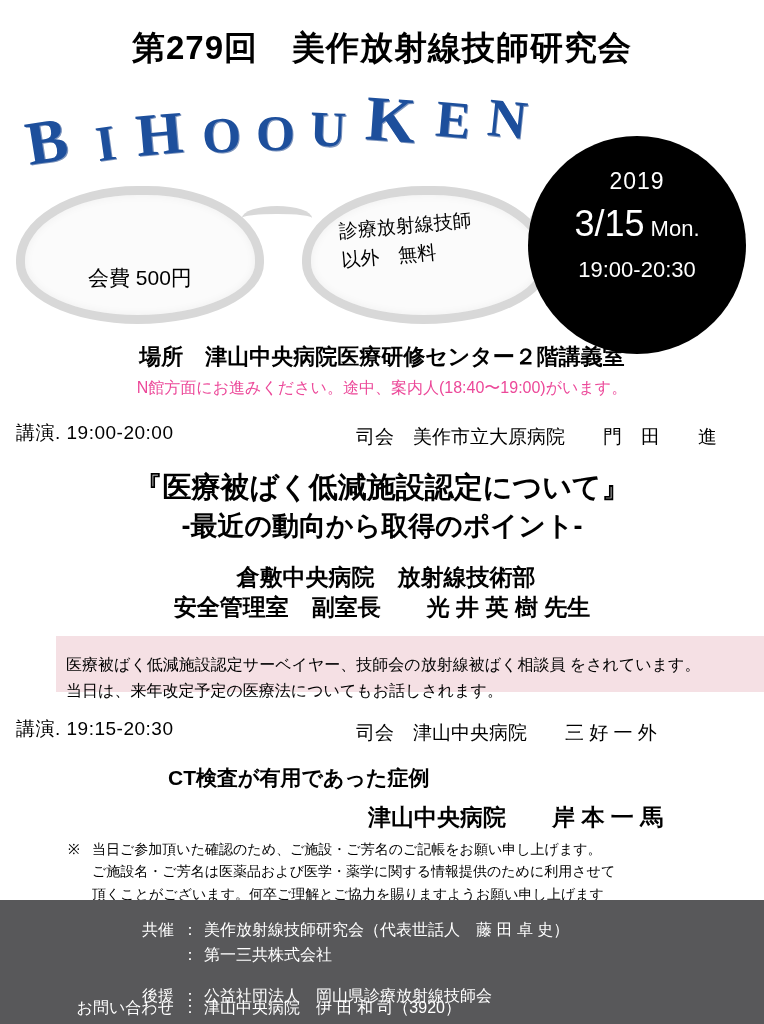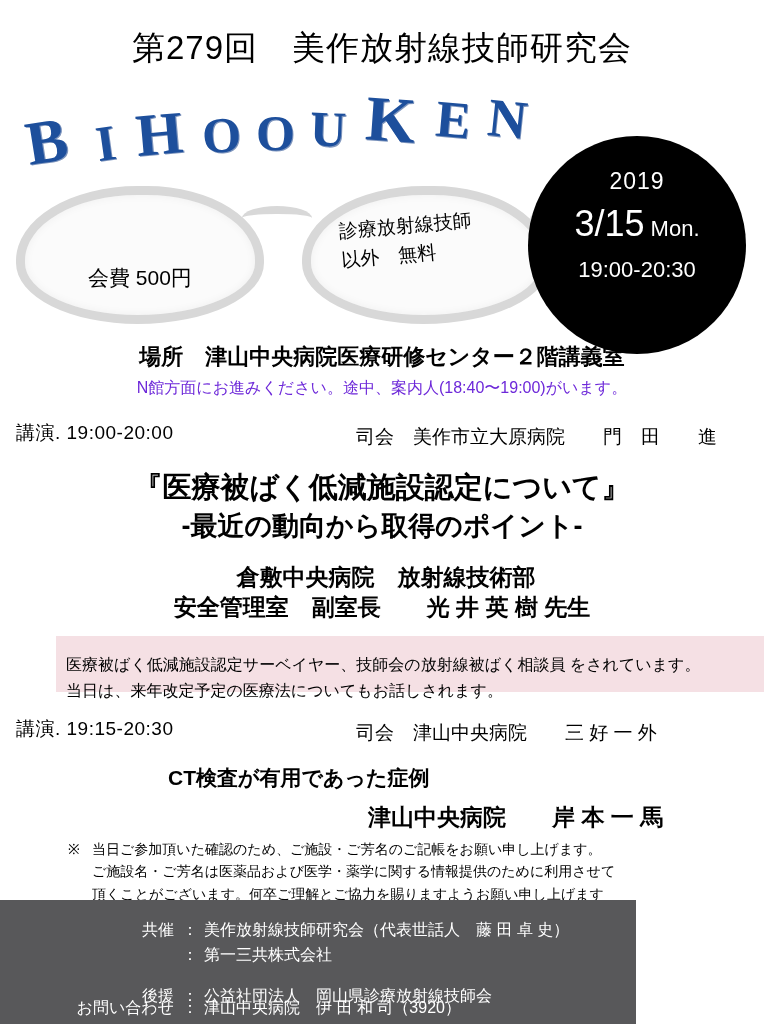--- a/index.html
+++ b/index.html
@@ -22,21 +22,21 @@
   }
 
   
   .main-title {
     position: absolute;
     top: 26px;
     left: 0;
     width: 764px;
     text-align: center;
     font-size: 33px;
-    font-weight: normal;
+    font-weight: bold;
     letter-spacing: 1px;
     white-space: nowrap;
   }
 
   
   .logo {
     position: absolute;
     top: 88px;
     left: 18px;
     width: 560px;
@@ -157,21 +157,21 @@
     font-size: 22px;
     font-weight: bold;
   }
   .venue-note {
     position: absolute;
     top: 378px;
     left: 0;
     width: 764px;
     text-align: center;
     font-size: 16px;
-    color: #6d28d9;
+    color: #ec4899;
   }
 
   
   .lec1-time {
     position: absolute;
     top: 420px;
     left: 16px;
     font-size: 19px;
     letter-spacing: 0.5px;
   }
@@ -277,21 +277,21 @@
     position: absolute;
     left: -24px;
     top: 0;
   }
 
   
   .footer {
     position: absolute;
     top: 900px;
     left: 0;
-    width: 636px;
+    width: 764px;
     height: 124px;
     background: #58585a;
     color: #ffffff;
   }
   .footer-label {
     position: absolute;
     text-align: right;
     width: 130px;
     font-size: 16px;
   }

